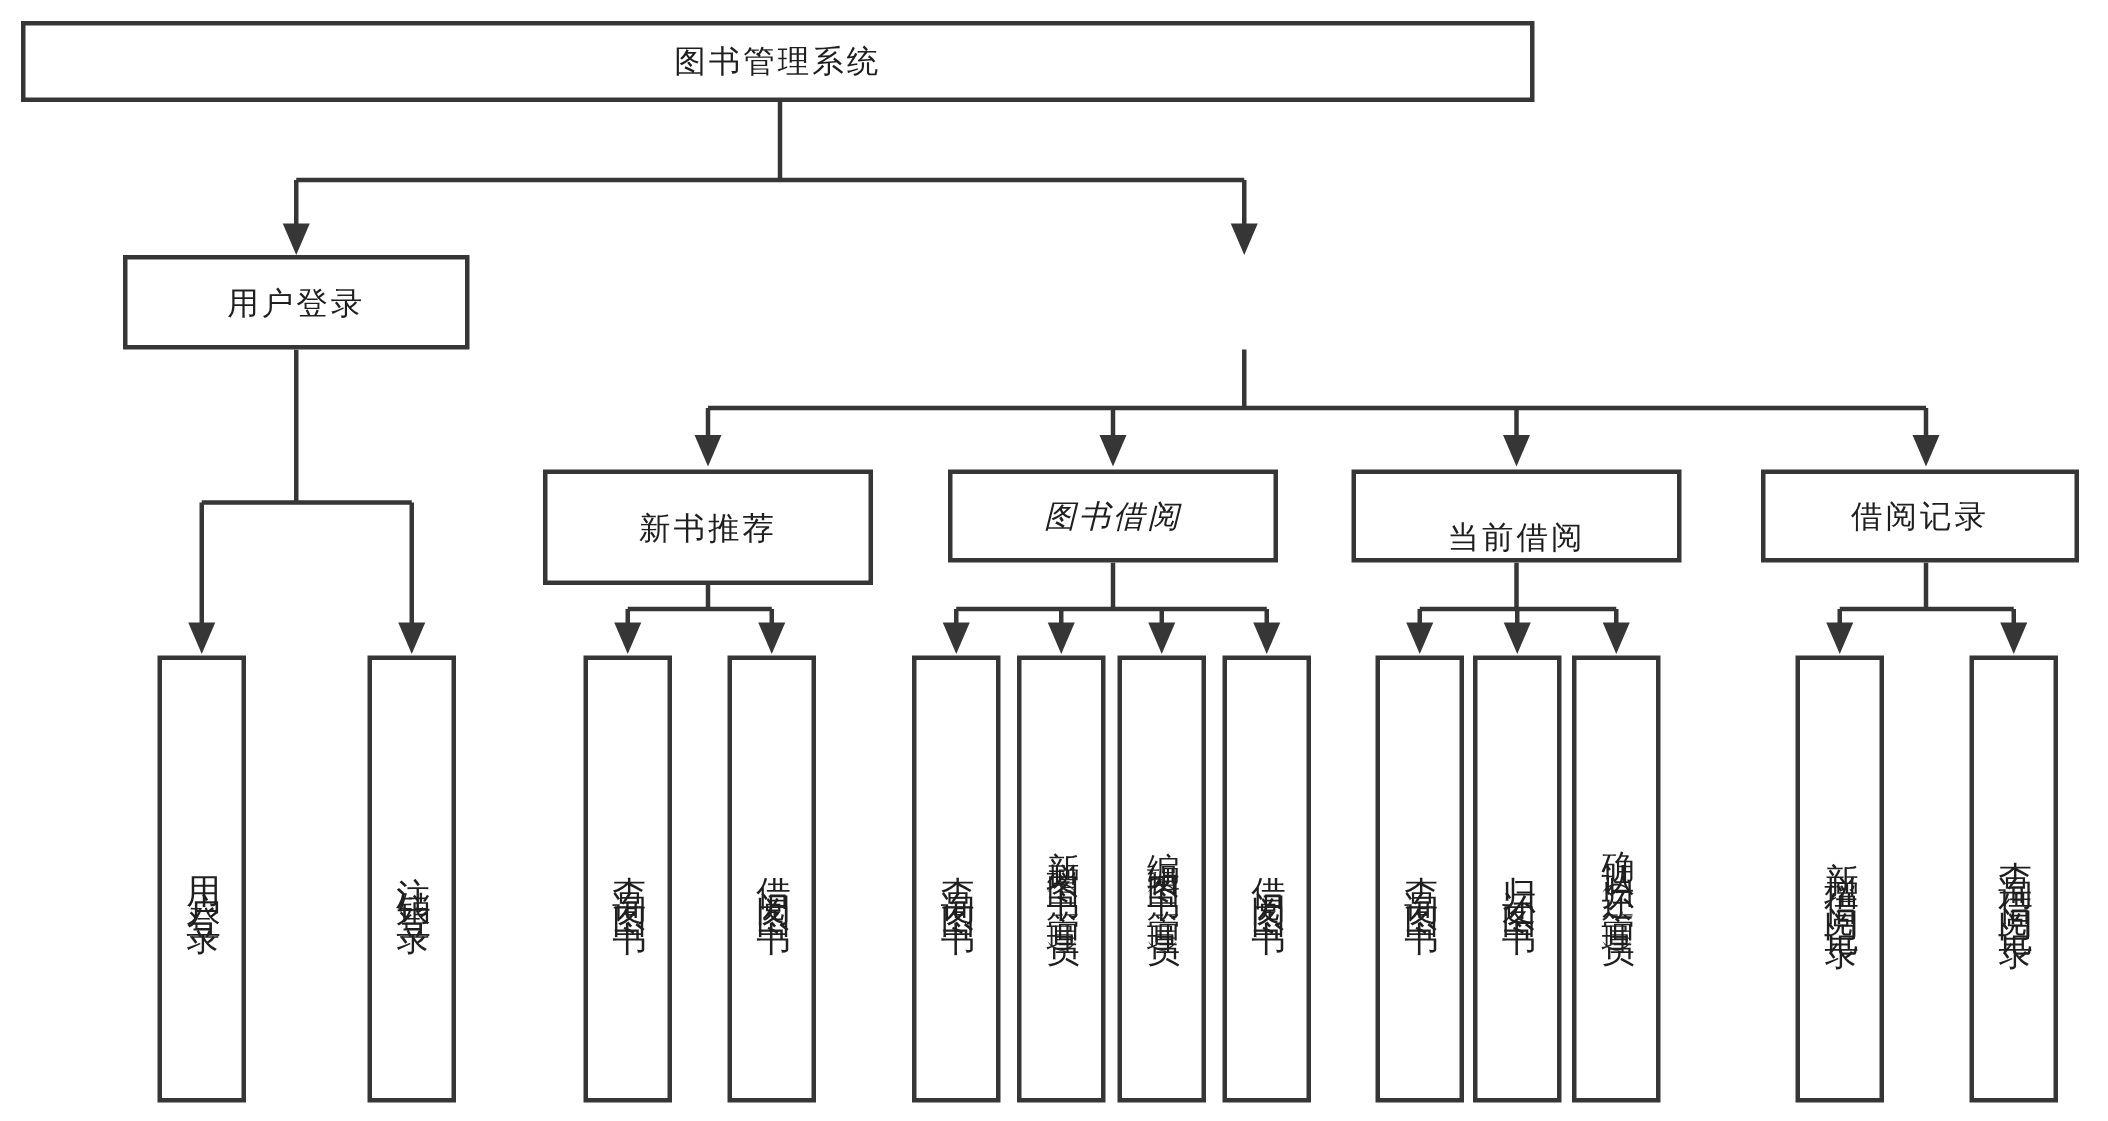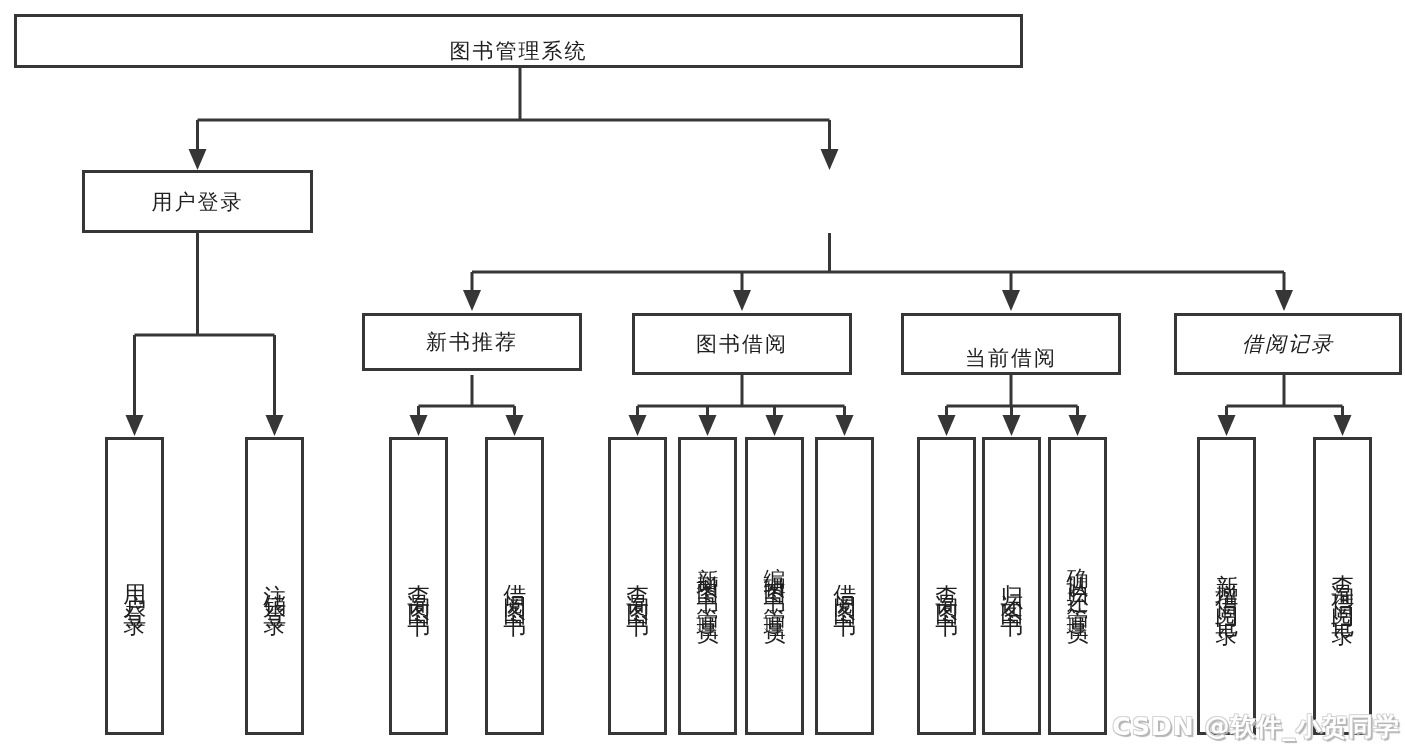--- a/index.html
+++ b/index.html
@@ -141,38 +141,38 @@
       <path d="M765.5 415 L783.5 415 L774.5 436 Z"></path>
       <path d="M835.5 415 L853.5 415 L844.5 436 Z"></path>
       <path d="M937.5 415 L955.5 415 L946.5 436 Z"></path>
       <path d="M1002.5 415 L1020.5 415 L1011.5 436 Z"></path>
       <path d="M1068.5 415 L1086.5 415 L1077.5 436 Z"></path>
       <path d="M1217.5 415 L1235.5 415 L1226.5 436 Z"></path>
       <path d="M1333.5 415 L1351.5 415 L1342.5 436 Z"></path>
     </g>
   </svg>
 
-  <div class="hnode" style="left:14px; top:14px; width:1009px; height:54px;align-items:flex-end;">
+  <div class="hnode" style="left:14px; top:14px; width:1009px; height:54px;">
     <span>图书管理系统</span>
   </div>
 
   <div class="hnode" style="left:82px; top:170px; width:231px; height:63px;">
     <span>用户登录</span>
   </div>
 
-  <div class="hnode" style="left:362px; top:313px; width:220px; height:58px;">
+  <div class="hnode" style="left:362px; top:313px; width:220px; height:77px;">
     <span>新书推荐</span>
   </div>
-  <div class="hnode" style="left:632px; top:313px; width:220px; height:62px;">
+  <div class="hnode" style="left:632px; top:313px; width:220px; height:62px;font-style:italic;">
     <span>图书借阅</span>
   </div>
   <div class="hnode" style="left:901px; top:313px; width:220px; height:62px;align-items:flex-end;">
     <span>当前借阅</span>
   </div>
-  <div class="hnode" style="left:1174px; top:313px; width:228px; height:62px;font-style:italic;">
+  <div class="hnode" style="left:1174px; top:313px; width:212px; height:62px;">
     <span>借阅记录</span>
   </div>
 
   <div class="leaf" style="left:105px;">
     <span class="vtext">用户登录</span>
   </div>
   <div class="leaf" style="left:245px;">
     <span class="vtext">注销登录</span>
   </div>
 
@@ -206,15 +206,14 @@
     <span class="vtext">确认归还（管理员）</span>
   </div>
 
   <div class="leaf" style="left:1197px;">
     <span class="vtext">新增借阅记录</span>
   </div>
   <div class="leaf" style="left:1313px;">
     <span class="vtext">查询借阅记录</span>
   </div>
 
-  <div class="watermark">CSDN @软件_小贺同学</div>
 
 </div>
 
 </body></html>

